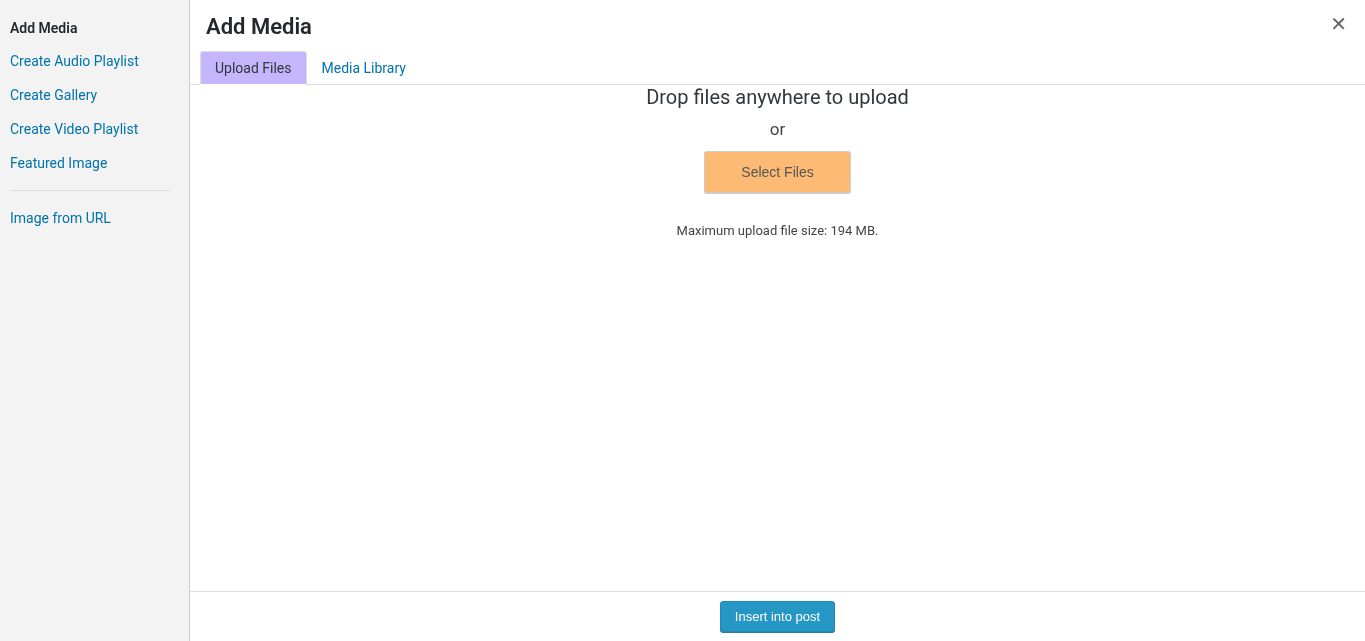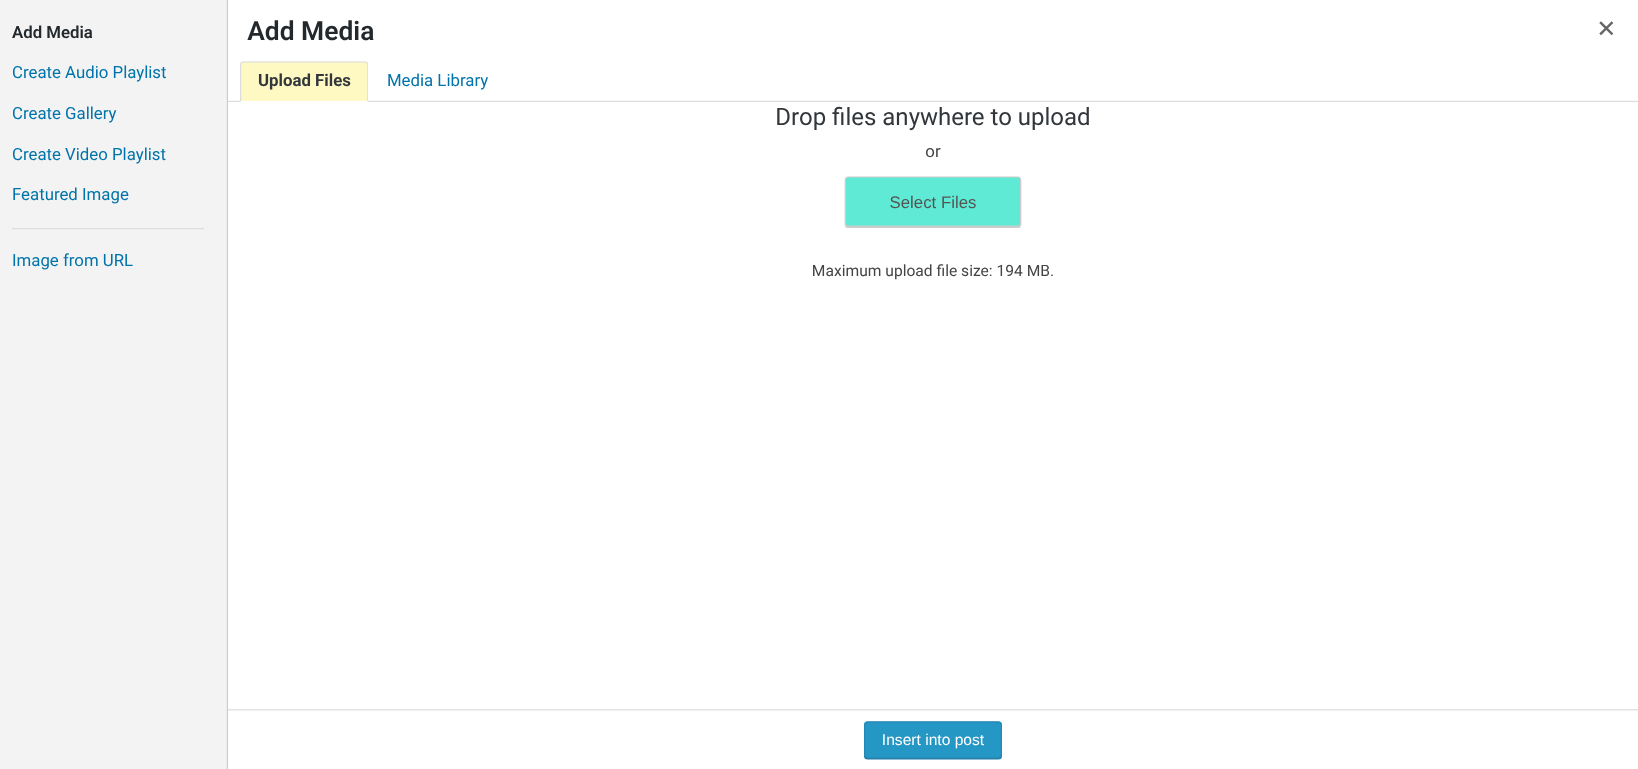--- a/index.html
+++ b/index.html
@@ -88,48 +88,47 @@
     border: 1px solid transparent;
     border-bottom: none;
     position: relative;
     bottom: -1px;
     background: transparent;
   }
   .tab.active {
     color: #32373c;
     border: 1px solid #ddd;
     border-bottom: 1px solid #fff;
-    background: #fef9c3;
+    background: #c4b5fd;
     border-top-left-radius: 3px;
     border-top-right-radius: 3px;
-    font-weight: bold;
   }
   
   .content {
     flex: 1;
     display: flex;
     align-items: center;
     justify-content: flex-start;
     flex-direction: column;
     text-align: center;
   }
   .drop-text {
     font-size: 20px;
     color: #32373c;
     font-weight: 400;
   }
   .or-text {
-    font-size: 14px;
+    font-size: 17px;
     color: #444;
     margin: 10px 0 12px 0;
   }
   .select-btn {
     font-size: 14px;
     padding: 12px 36px;
-    background: #5eead4;
+    background: #fdba74;
     border: 1px solid #ccc;
     color: #555;
     cursor: pointer;
     border-radius: 3px;
     box-shadow: 0 1px 0 #ccc;
   }
   .max-size {
     margin-top: 30px;
     font-size: 13px;
     color: #444;

